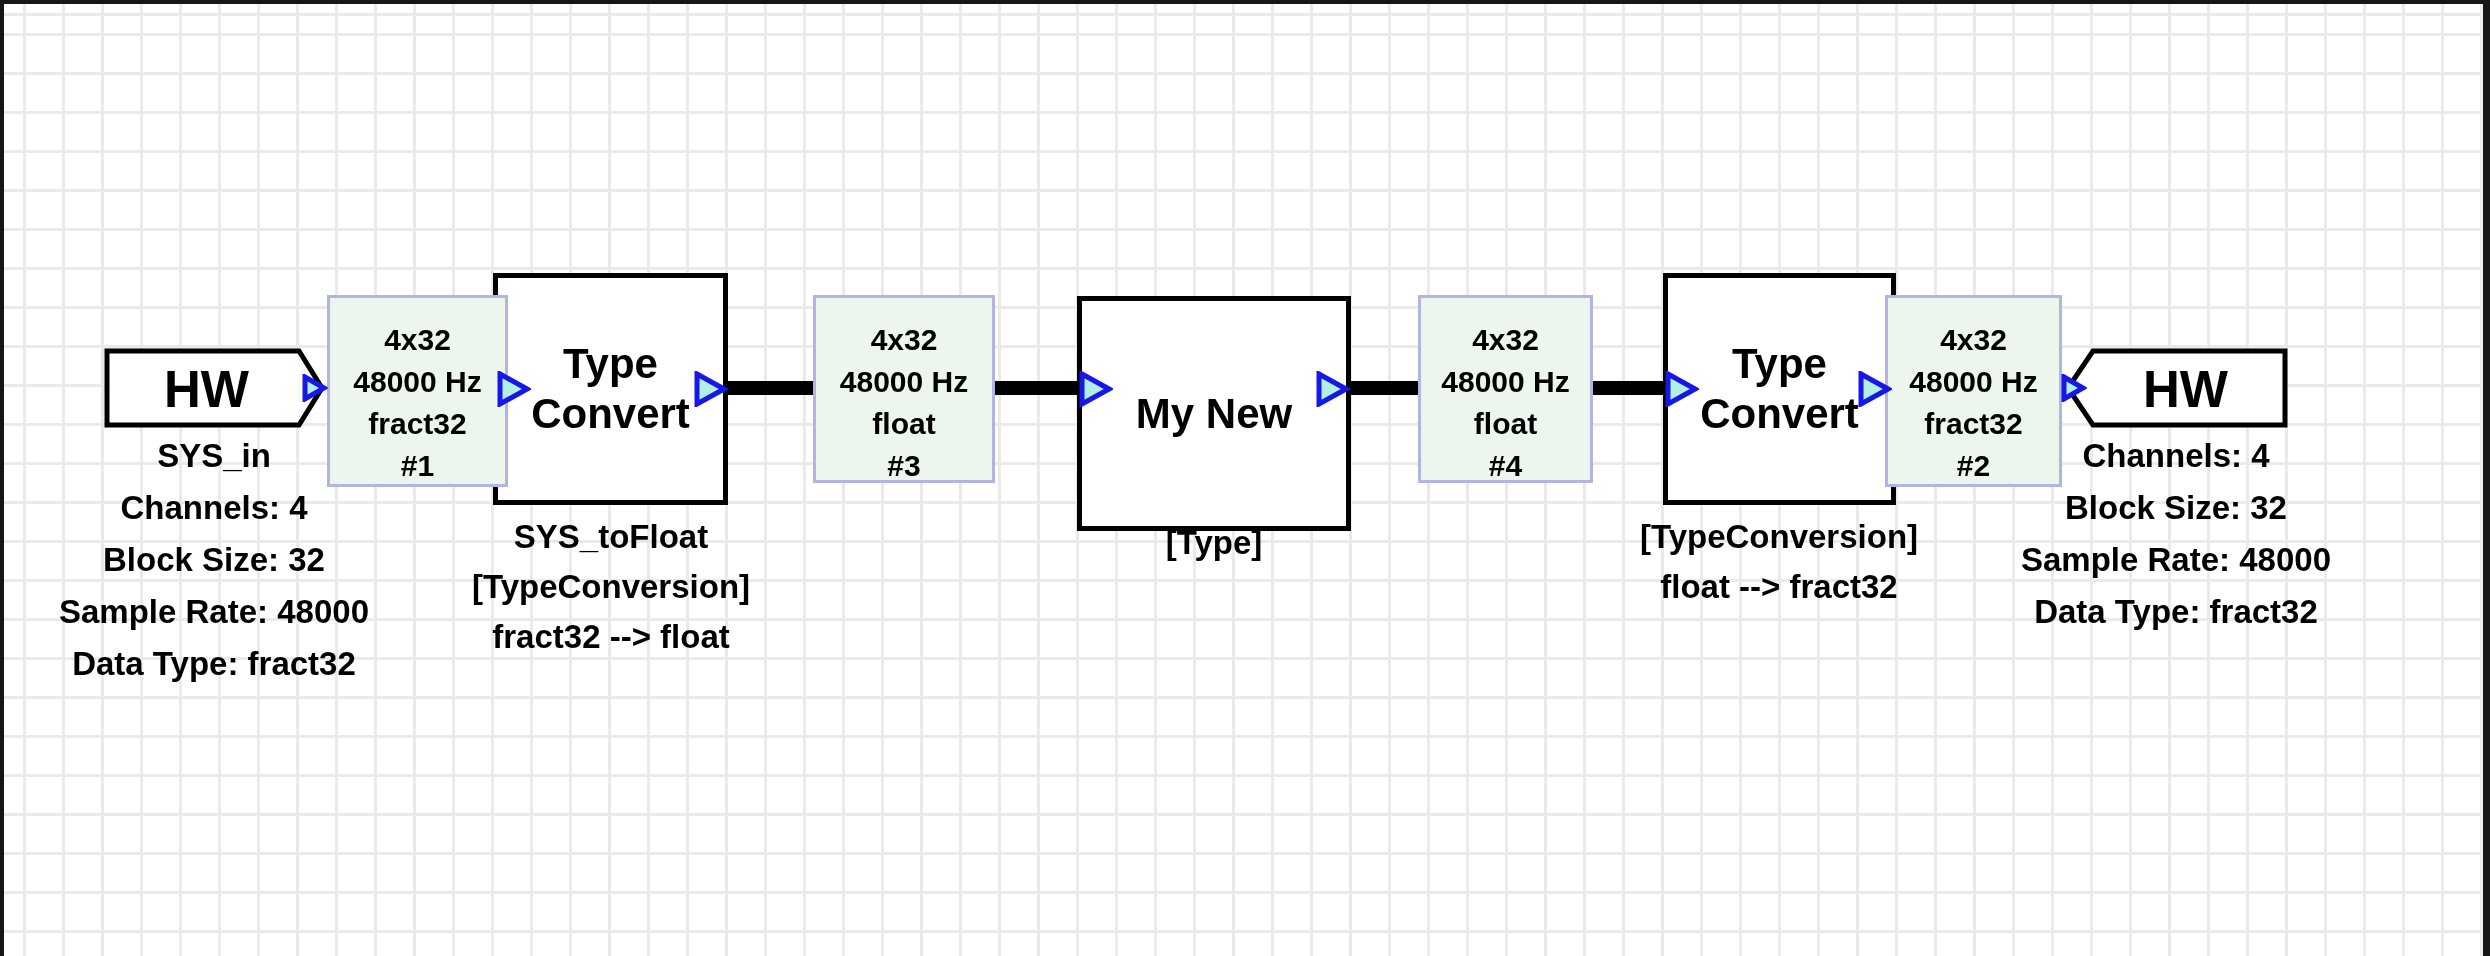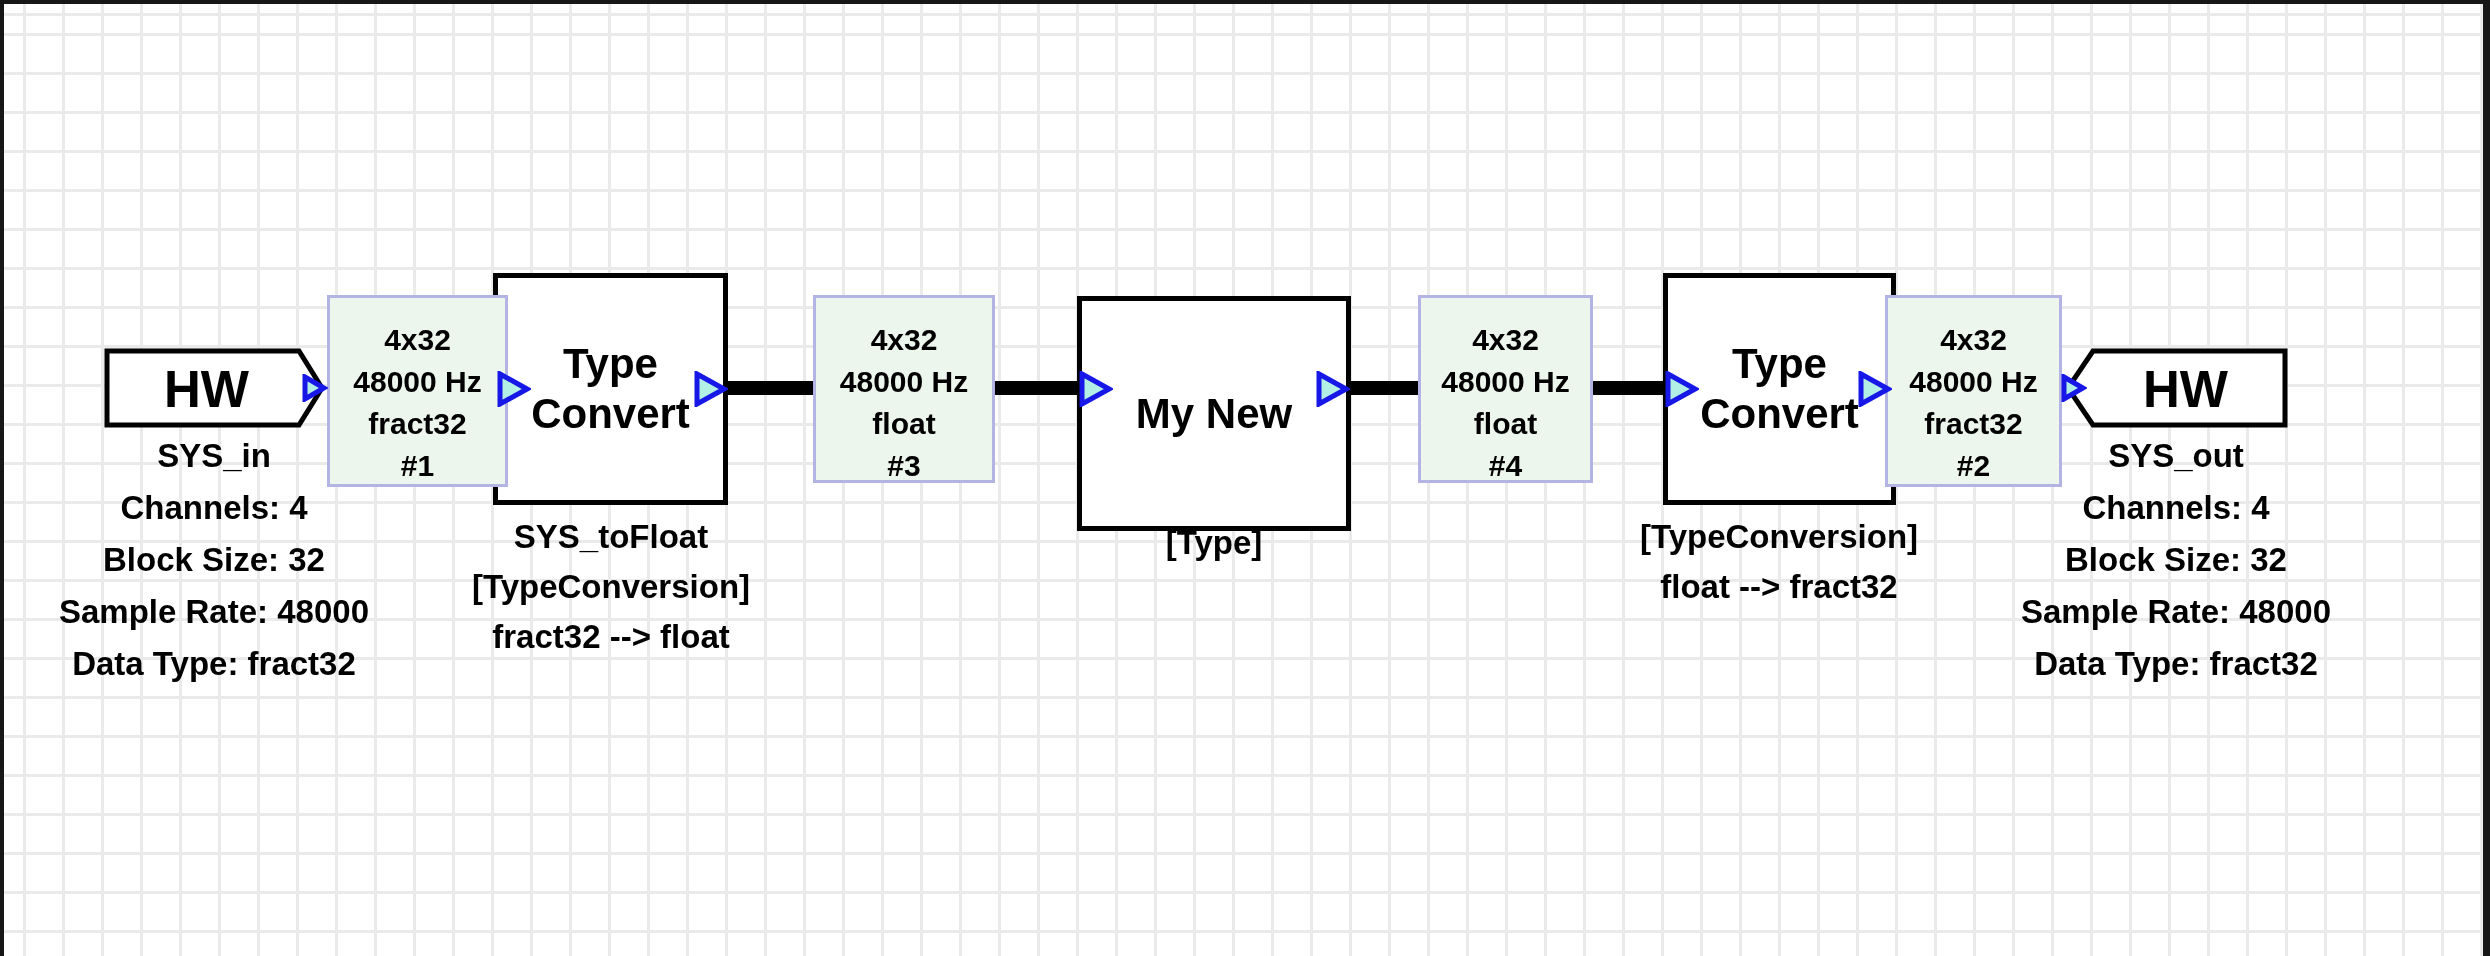--- a/index.html
+++ b/index.html
@@ -142,21 +142,20 @@
     <div>48000 Hz</div>
     <div>fract32</div>
     <div>#2</div>
   </div>
 
   <svg class="abs hw-shape" style="left:2064px;top:348px;" width="224" height="80" viewBox="0 0 224 80">
     <polygon points="221,3 29,3 4,40 29,77 221,77" fill="#ffffff" stroke="#000000" stroke-width="5"></polygon>
   </svg>
   <div class="abs hw-title" style="left:2083px;top:350px;width:205px;height:78px;">HW</div>
   <div class="abs label-block" style="left:1956px;top:430px;width:440px;">
-    <div>SYS_out</div>
     <div>Channels: 4</div>
     <div>Block Size: 32</div>
     <div>Sample Rate: 48000</div>
     <div>Data Type: fract32</div>
   </div>
 
   <svg class="abs pin" style="left:302px;top:374px;" width="26" height="28" viewBox="0 0 26 28">
     <polygon points="3,3 22,14 3,25" fill="#b2f0e6" stroke="#1717e8" stroke-width="5"></polygon>
   </svg>
   <svg class="abs pin" style="left:2061px;top:374px;" width="26" height="28" viewBox="0 0 26 28">

